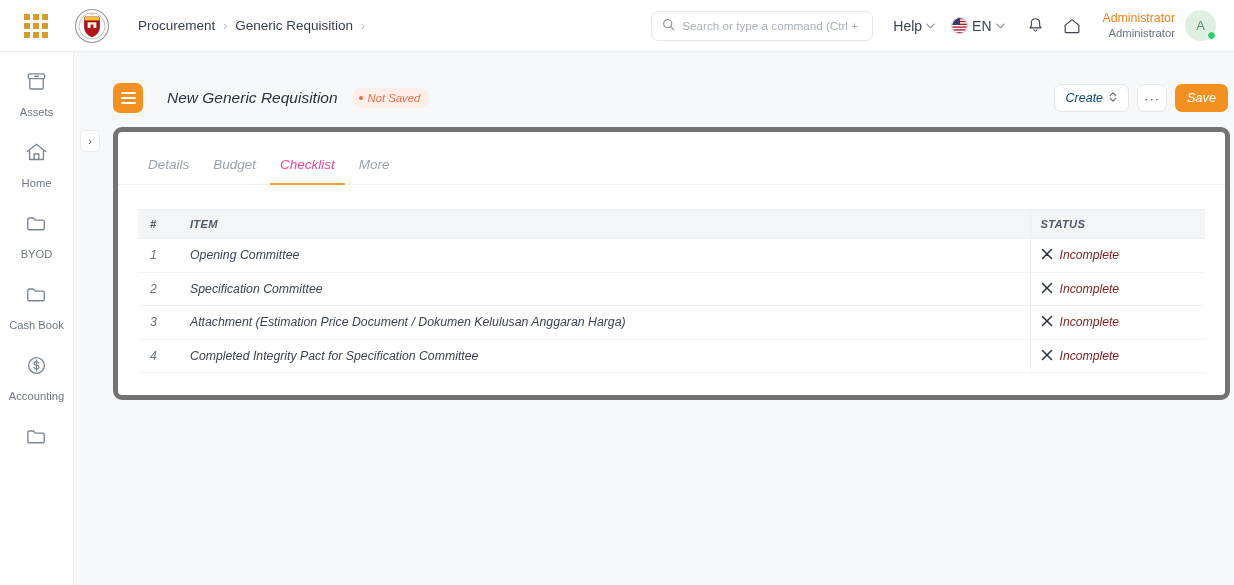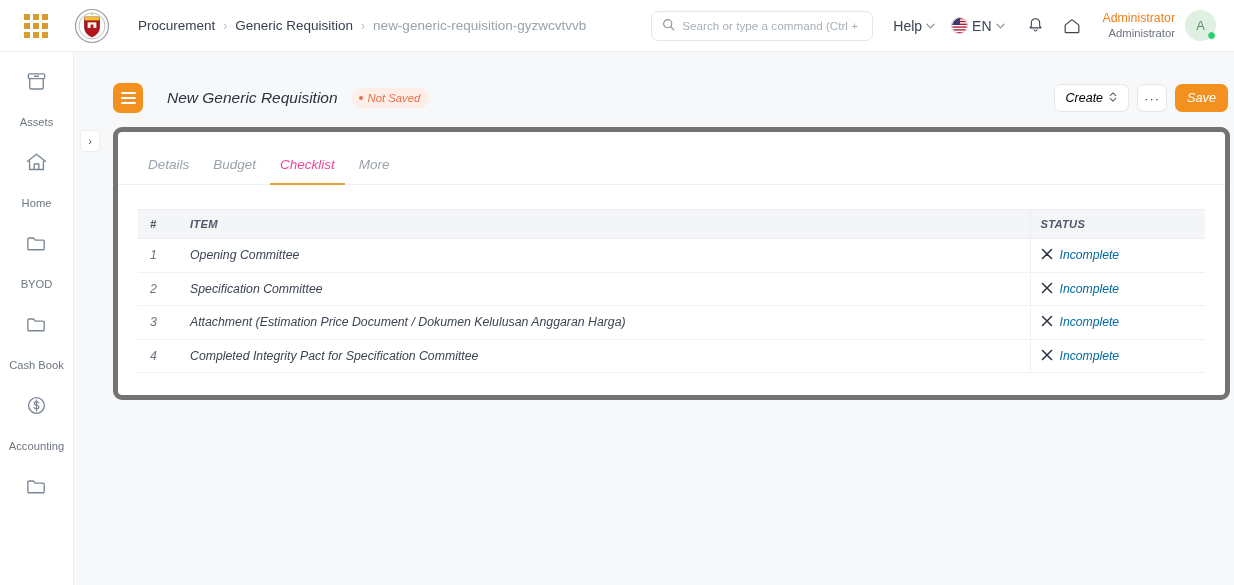--- a/index.html
+++ b/index.html
@@ -117,21 +117,21 @@
     position: absolute; top: 52px; left: 0;
     width: 74px; height: 533px;
     background: #ffffff;
     border-right: 1px solid #ebeef1;
     padding-top: 16px;
     overflow: hidden;
     z-index: 20;
   }
   .side-item {
     display: flex; flex-direction: column; align-items: center;
-    gap: 22px; margin-bottom: 21px; cursor: pointer;
+    gap: 12px; margin-bottom: 21px; cursor: pointer;
   }
   .side-icon { width: 26px; height: 26px; display: flex; align-items: center; justify-content: center; }
   .side-label {
     font-size: 11.2px; color: #6e7681; text-align: center;
     max-width: 68px; white-space: nowrap; overflow: hidden;
   }
 
   
   .collapse-btn {
     position: absolute; left: 80px; top: 130px;
@@ -176,21 +176,21 @@
     display: flex; align-items: center; gap: 5px;
   }
   .badge-notsaved::before {
     content: ""; width: 4px; height: 4px; border-radius: 50%;
     background: #e8704a; display: block;
   }
   .head-actions { margin-left: auto; display: flex; align-items: center; gap: 8px; }
   .btn-create {
     height: 28px; min-width: 70px;
     border: 1px solid #e3e6ea; border-radius: 7px;
-    background: #fff; color: #000000; font-size: 12.5px;
+    background: #fff; color: #0c4a6e; font-size: 12.5px;
     display: flex; align-items: center; justify-content: center; gap: 6px;
     padding: 0 11px; cursor: pointer;
   }
   .btn-dots {
     height: 28px; width: 30px;
     border: 1px solid #e3e6ea; border-radius: 7px;
     background: #fff; color: #3b4452; font-size: 13px;
     display: flex; align-items: center; justify-content: center;
     cursor: pointer; letter-spacing: 1px;
   }
@@ -241,21 +241,21 @@
   thead th.c-status { width: 175px; border-left: 1px solid #eceef1; }
   tbody td {
     font-size: 12.3px; color: #3b4452;
     padding: 9px 10px;
     border-bottom: 1px solid #f0f1f4;
   }
   tbody td.c-num { color: #6b7280; padding-left: 12px; }
   tbody td.c-status { border-left: 1px solid #f0f1f4; }
   .status-cell { display: flex; align-items: center; gap: 7px; }
   .x-icon { color: #2b3340; font-size: 12.5px; line-height: 1; }
-  .status-text { color: #0369a1; font-size: 12.2px; }
+  .status-text { color: #7f1d1d; font-size: 12.2px; }
 </style>
 </head>
 <body>
 
 <div class="navbar">
 
   <div class="app-grid">
     <i></i>
       <i></i>
       <i></i>
@@ -279,21 +279,20 @@
         <path d="M18 4.5 l1.3 2.2 h-2.6 z" fill="#f2c230"></path>
       </svg>
     </div>
   </div>
 
   <div class="breadcrumb">
     <span class="bc-item">Procurement</span>
     <span class="bc-sep">›</span>
     <span class="bc-item">Generic Requisition</span>
     <span class="bc-sep">›</span>
-    <span class="bc-item muted">new-generic-requisition-gyzwcvtvvb</span>
   </div>
 
   <div class="nav-right">
 
     <div class="search-box">
       <span>
         <svg width="13" height="13" viewBox="0 0 16 16">
           <circle cx="7" cy="7" r="5" fill="none" stroke="#8a929d" stroke-width="1.4"></circle>
           <line x1="10.8" y1="10.8" x2="14.5" y2="14.5" stroke="#8a929d" stroke-width="1.4" stroke-linecap="round"></line>
         </svg>

